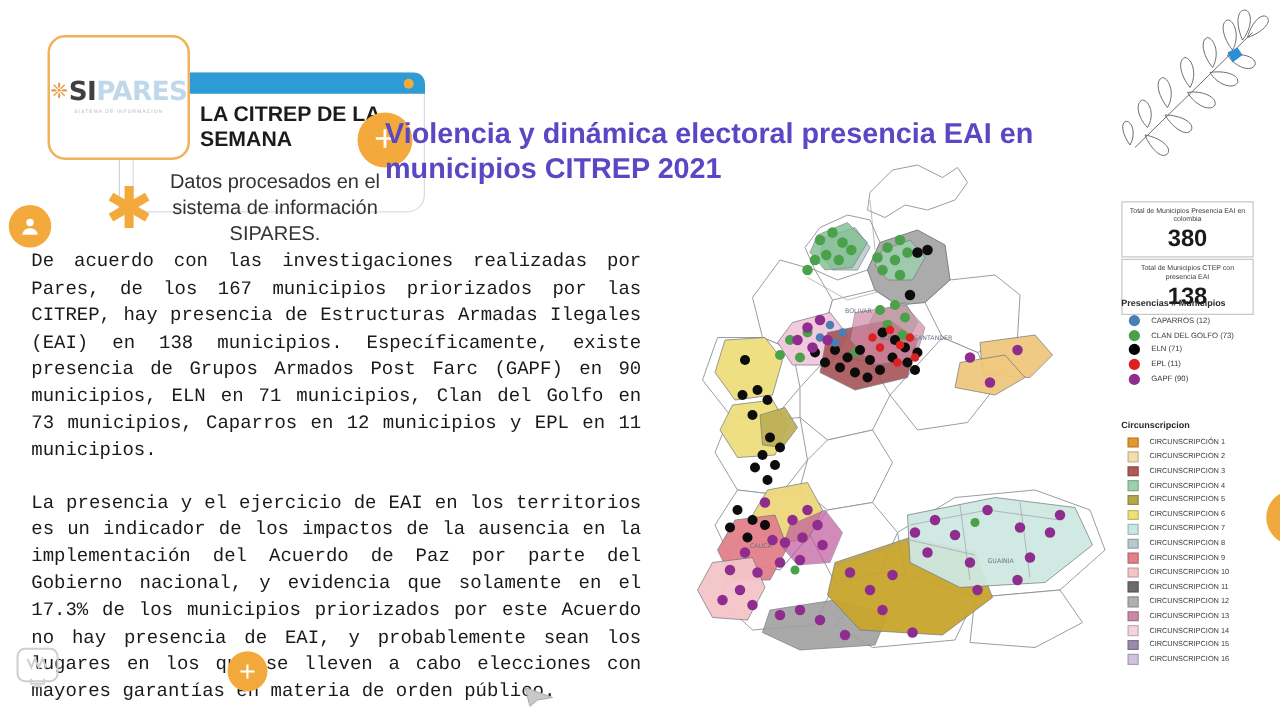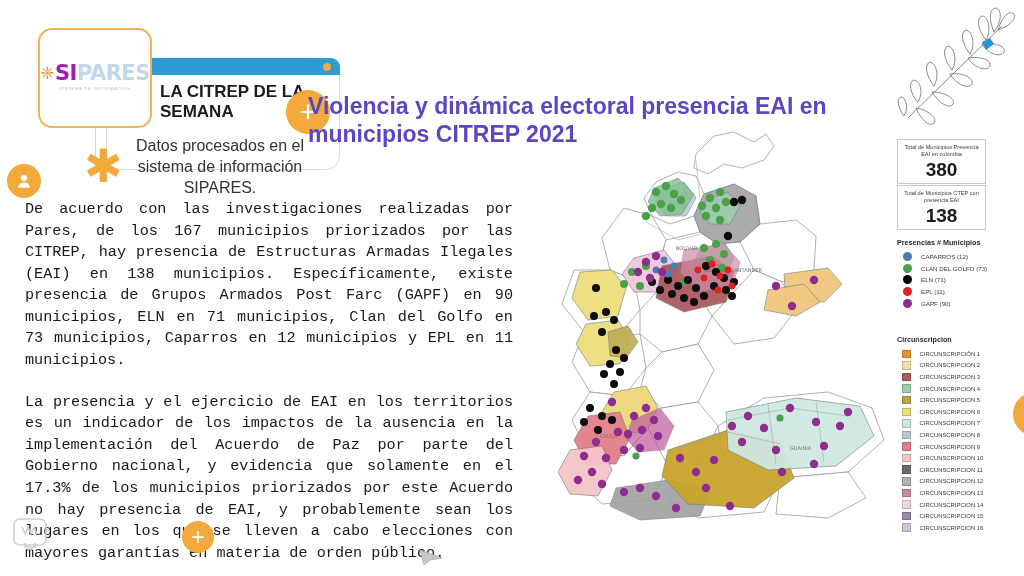--- a/index.html
+++ b/index.html
@@ -41,21 +41,21 @@
     position: absolute; left: 38px; top: 28px; width: 114px; height: 100px;
     border: 2.5px solid #f0b25a; border-radius: 14px; background: #fff;
     display: flex; align-items: center; justify-content: center; z-index: 5;
   }
   .logo-wrap { text-align: center; transform: translateY(-2px); }
   .logo-text {
     font-family: "DejaVu Sans", sans-serif;
     font-size: 21px; font-weight: 800; letter-spacing: -0.5px;
     display: flex; align-items: center; justify-content: center;
   }
-  .logo-si { color: #a21caf; }
+  .logo-si { color: #404040; }
   .logo-pares { color: #bfd9ea; }
   .logo-bird { color: #e8994a; font-size: 17px; margin-right: 1px; }
   .logo-sub { font-size: 4px; color: #b8b8c2; letter-spacing: 0.8px; margin-top: 1px; }
 
   
   .ribbon-card {
     position: absolute; left: 106px; top: 58px; width: 234px; height: 112px;
     border: 1px solid #d8dde2; border-radius: 0 14px 14px 14px; background: #fff;
   }
   .ribbon-bar {
@@ -96,22 +96,22 @@
     text-align: justify; font-family: Liberation Mono, monospace;
   }
   .body-copy p + p { margin-top: 20px; }
 
   
   .map-panel { position: absolute; left: 528px; top: 120px; width: 380px; height: 420px; }
   .map-svg { width: 100%; height: 100%; }
 
   
   .stat-box {
-    position: absolute; width: 89px; border: 1px solid #c8c8c8;
-    background: #fff; padding: 4px 4px 2px; text-align: center;
+    position: absolute; width: 106px; border: 1px solid #c8c8c8;
+    background: #fff; padding: 4px 4px 2px; text-align: center; margin-top: 22px;
   }
   .stat-label { font-size: 5.6px; color: #3b3b3b; line-height: 1.32; }
   .stat-value { font-size: 19px; font-weight: 700; color: #1a1a1a; line-height: 1.1; margin-top: 1px; }
   #stat-1 { left: 897px; top: 139px; }
   #stat-2 { left: 897px; top: 185px; }
 
   
   .legend { position: absolute; left: 897px; width: 126px; }
   .legend-title {
     font-size: 7.2px; font-weight: 700; color: #2a2a2a; margin-bottom: 4px;

